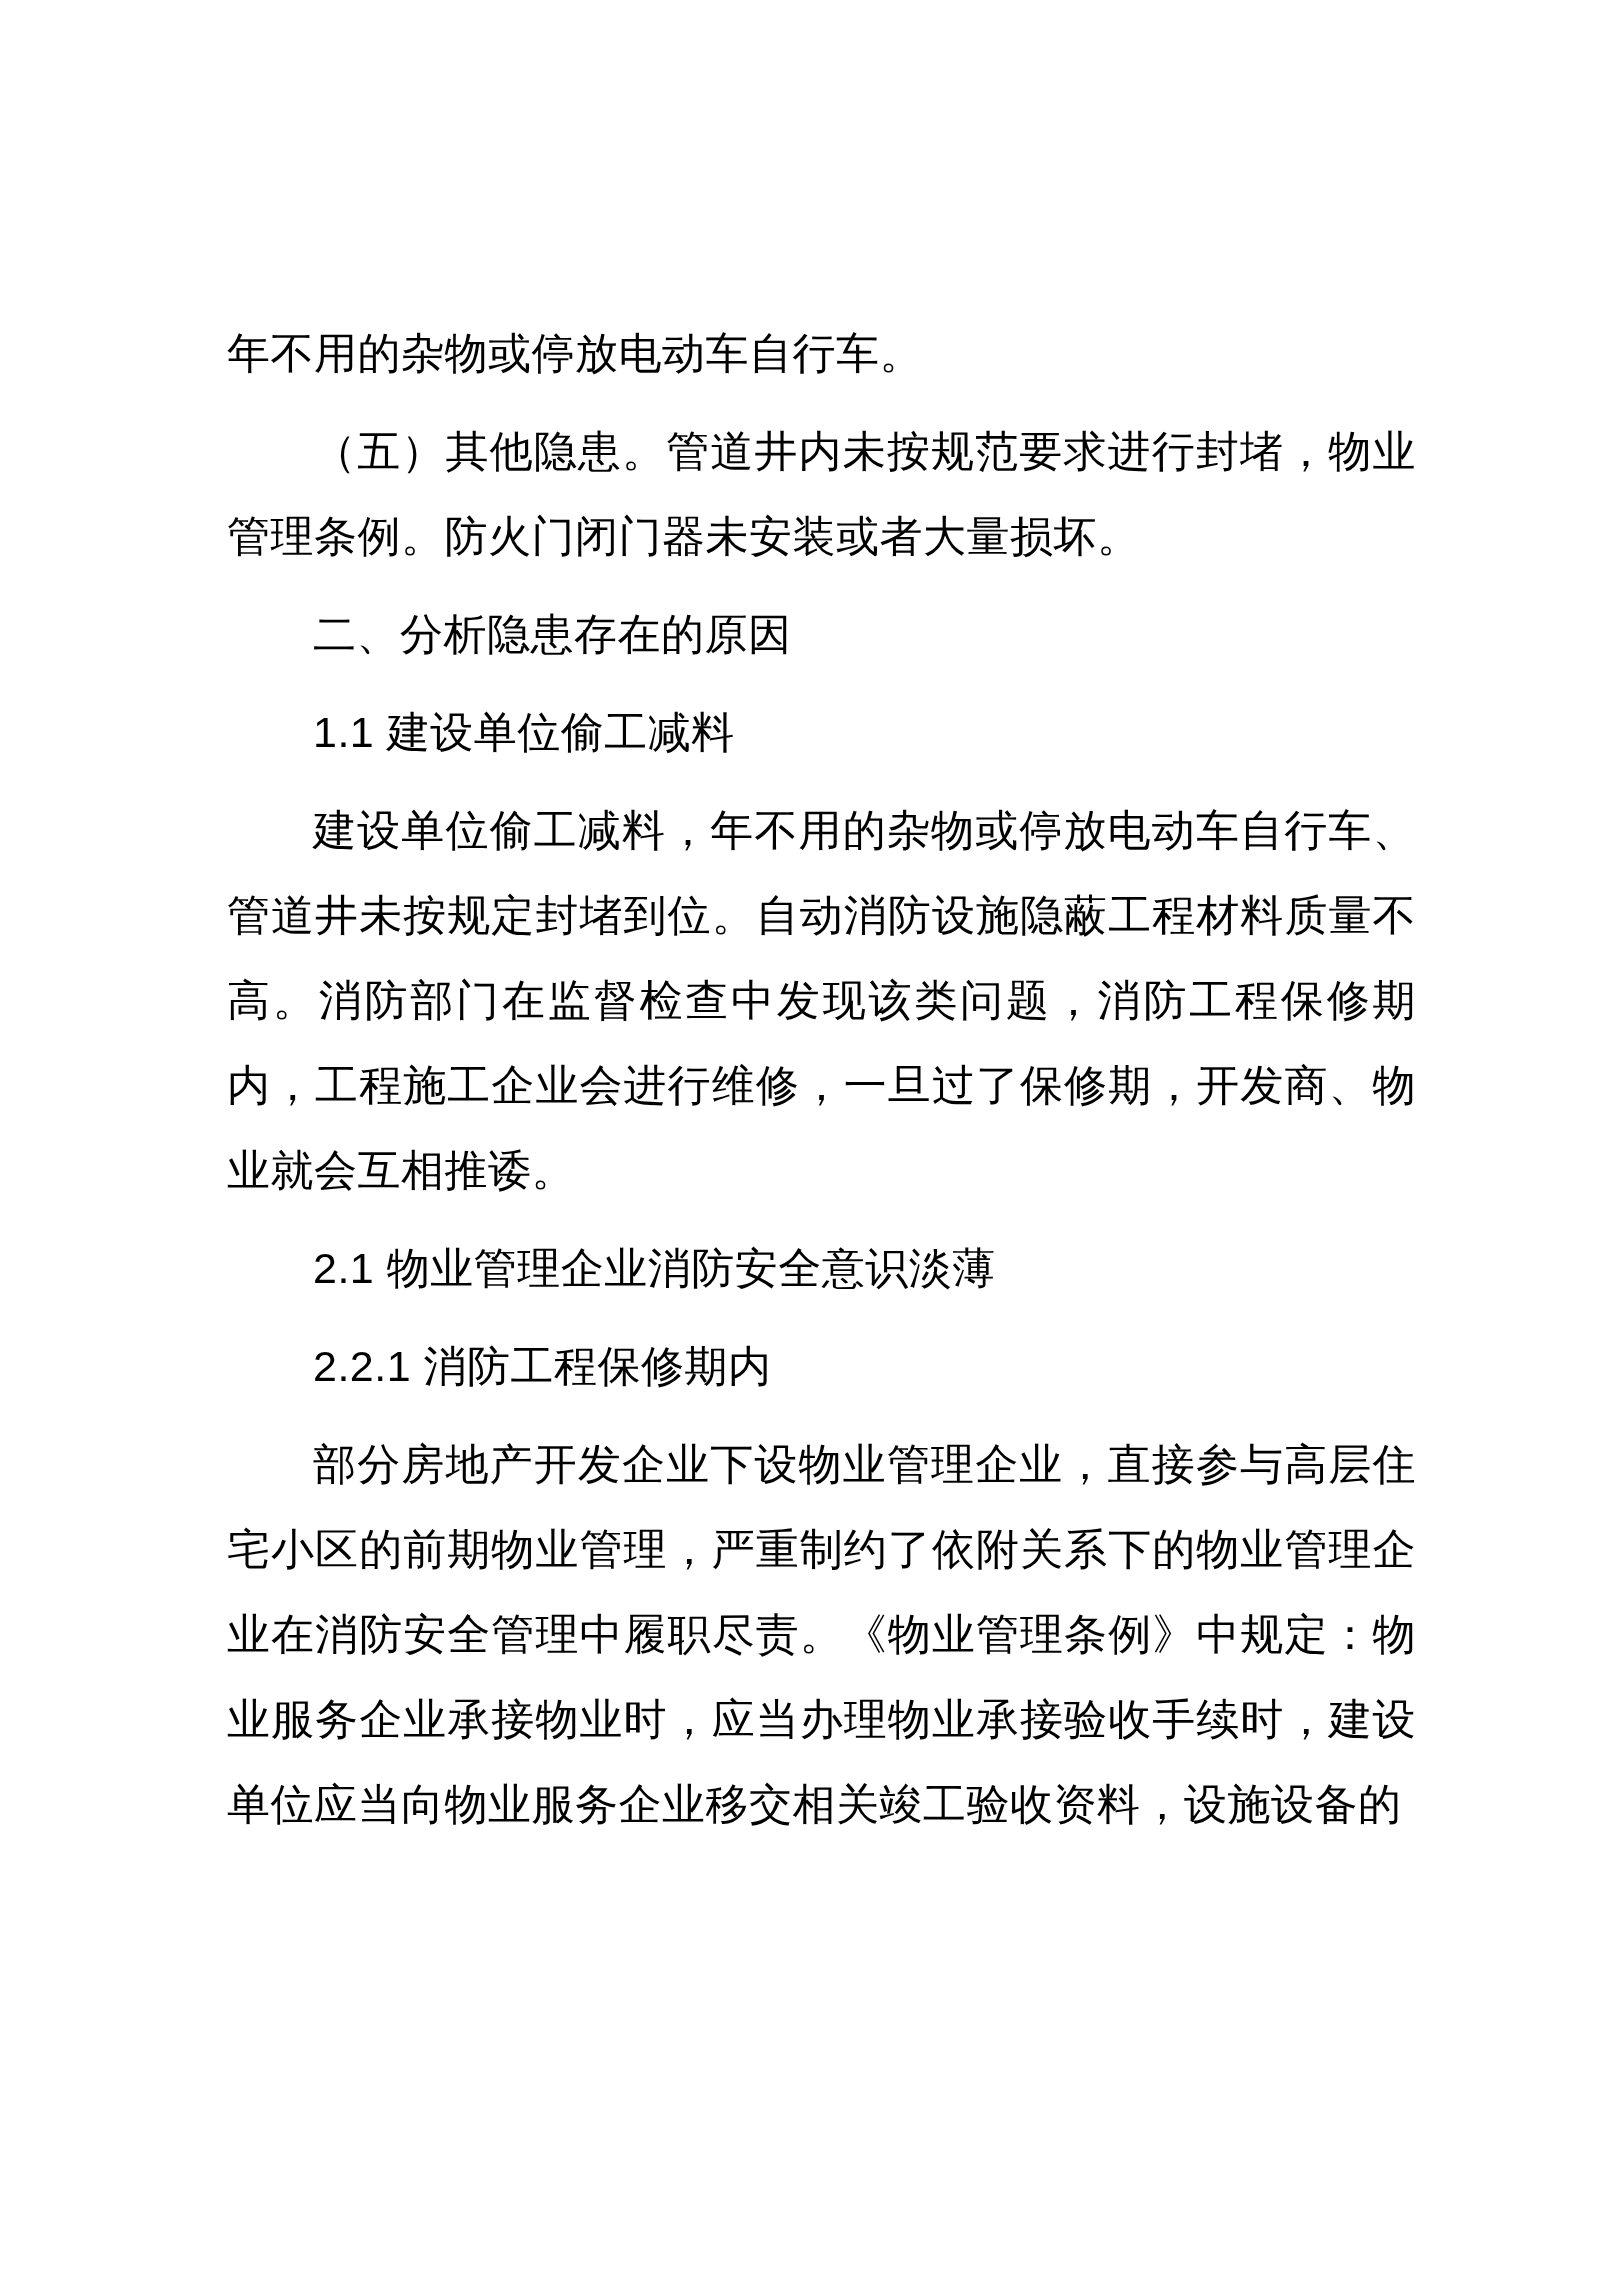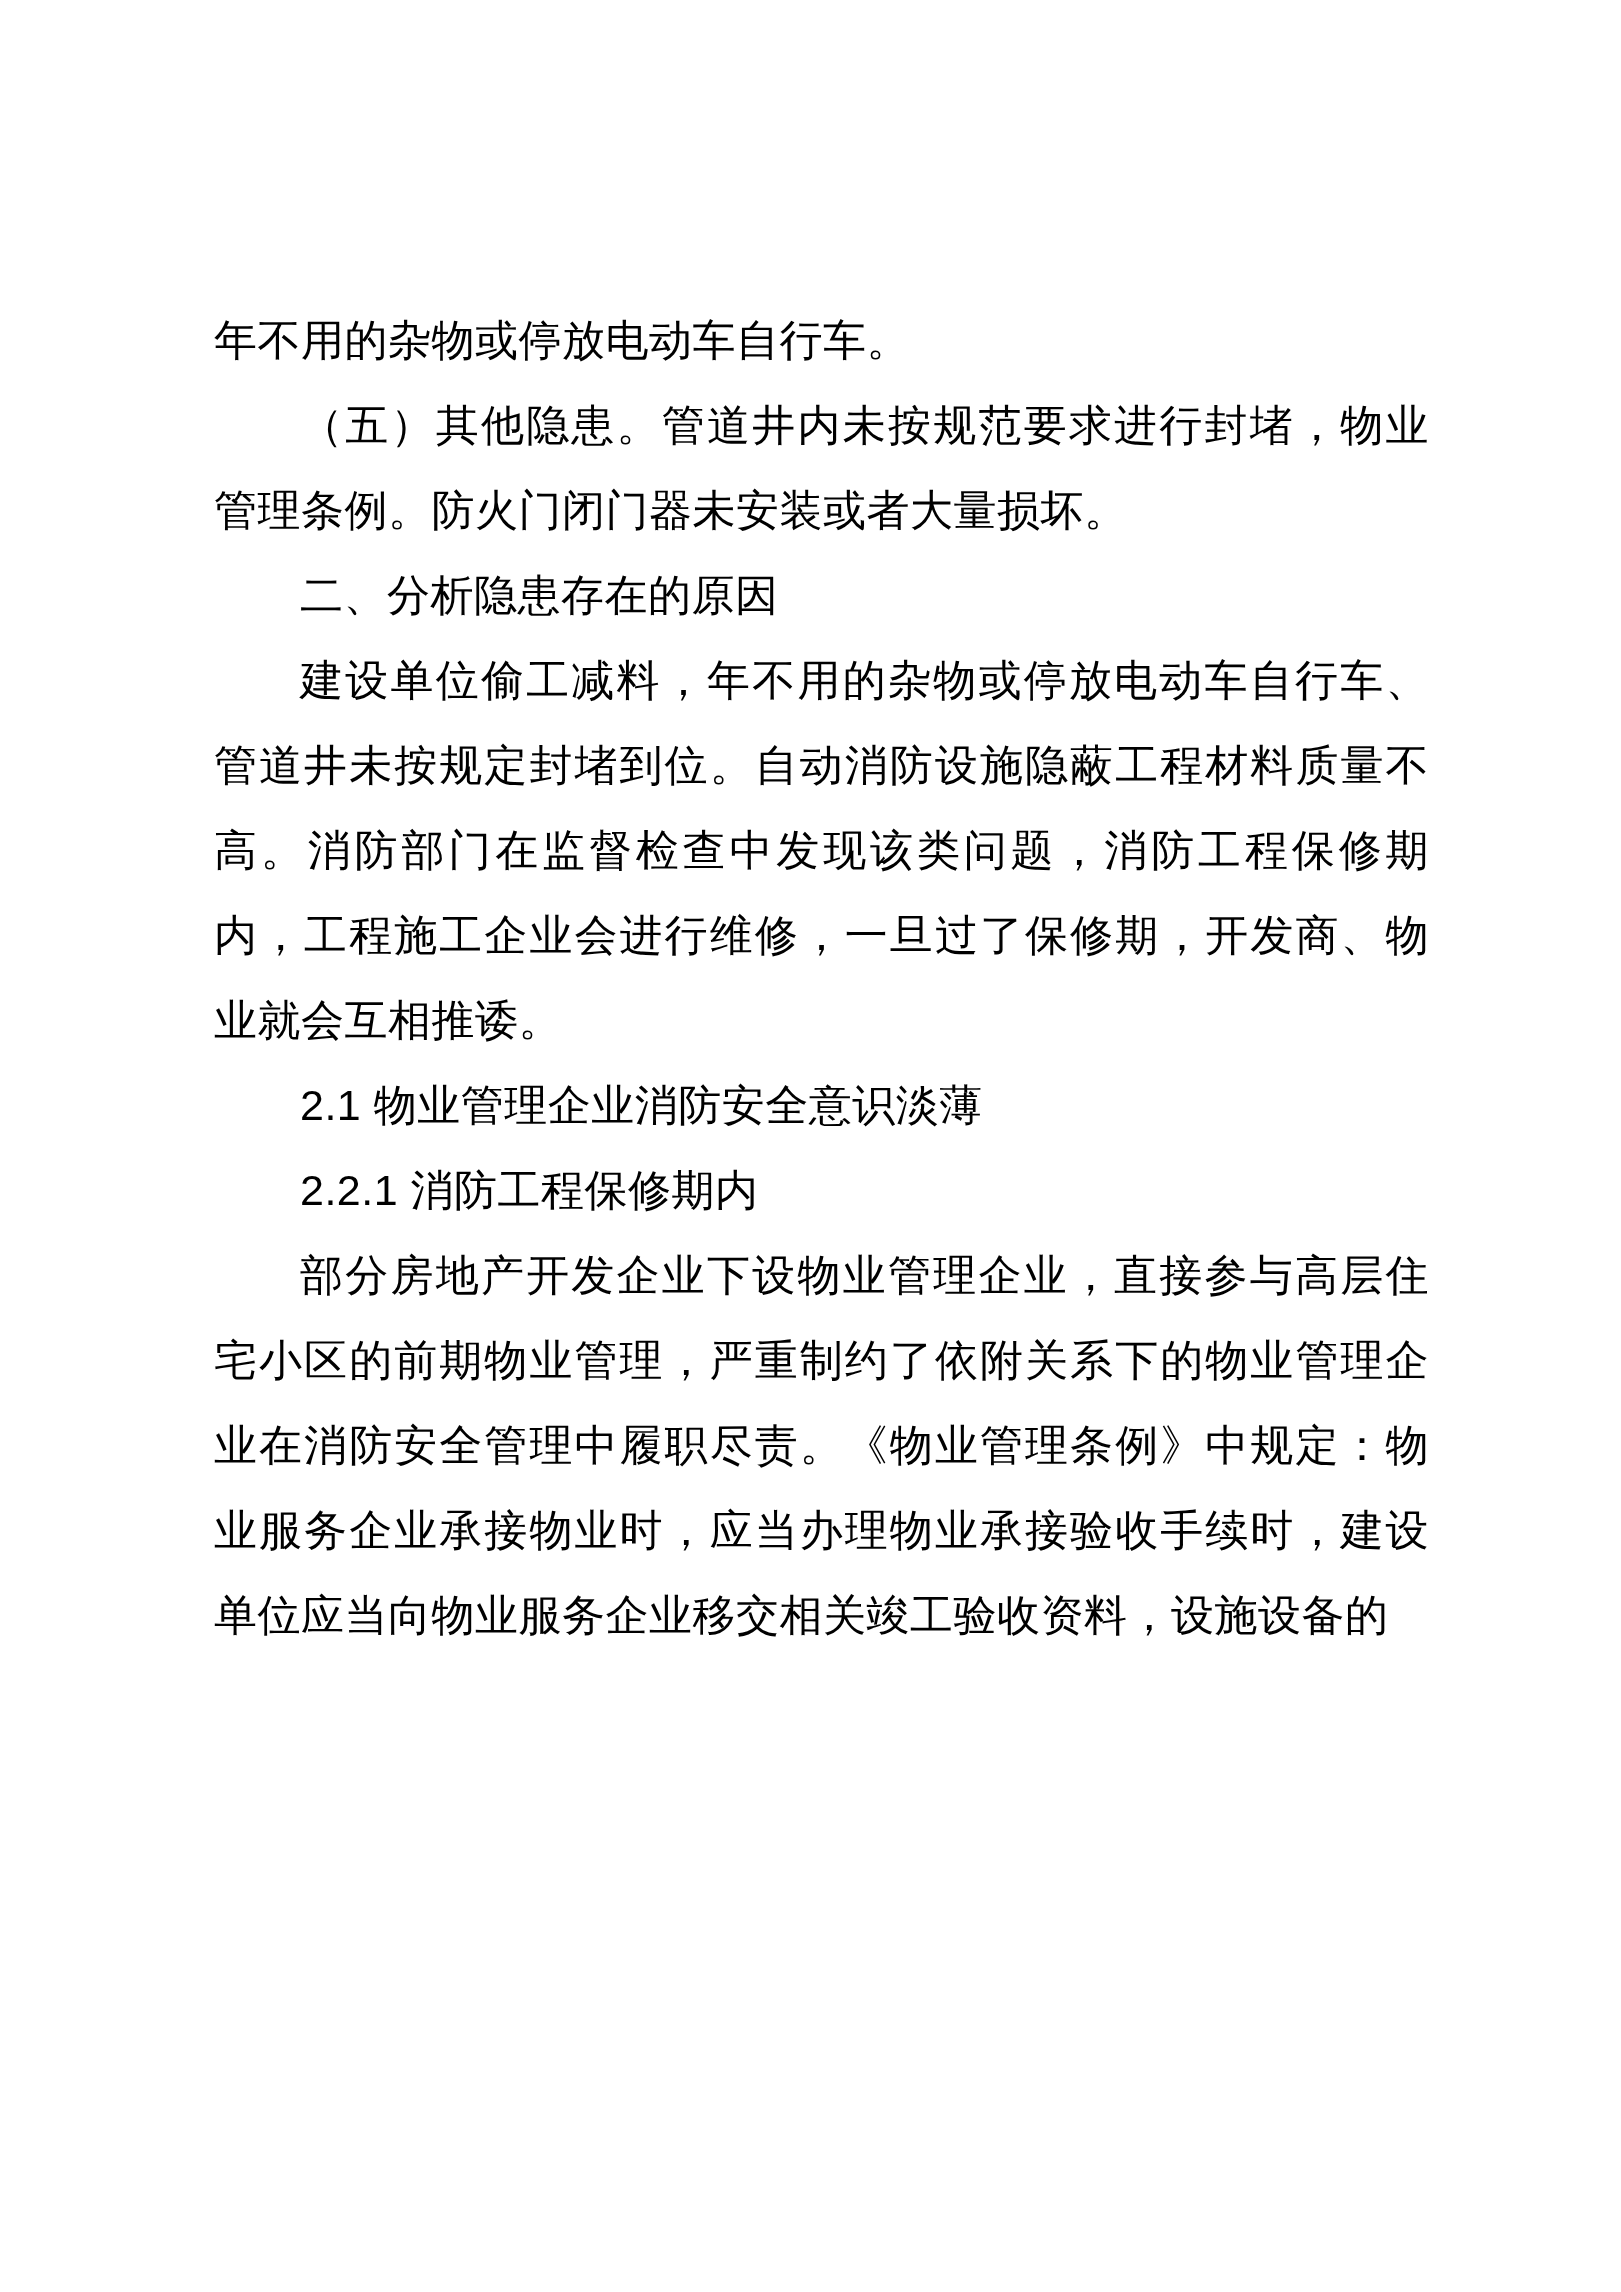--- a/index.html
+++ b/index.html
@@ -20,36 +20,37 @@
     left: 214px;
     top: 298px;
     width: 1215px;
     font-size: 43px;
     line-height: 85px;
     color: #000000;
     text-align: justify;
     letter-spacing: 0.5px;
   }
   .para {
-    margin: 0;
+    margin: 13px;
     padding: 0;
     word-break: break-all;
   }
   .para.indent {
     text-indent: 86px; 
   }
 </style>
 </head>
 <body>
 
 <div class="page" style="background: rgb(255, 255, 255);">
   <div class="text-block" style="color: rgb(0, 0, 0);">
 
   <p class="para">年不用的杂物或停放电动车自行车。</p>
       <p class="para indent">（五）其他隐患。管道井内未按规范要求进行封堵，物业管理条例。防火门闭门器未安装或者大量损坏。</p>
       <p class="para indent">二、分析隐患存在的原因</p>
+      <p class="para indent">1.1 建设单位偷工减料</p>
       <p class="para indent">建设单位偷工减料，年不用的杂物或停放电动车自行车、管道井未按规定封堵到位。自动消防设施隐蔽工程材料质量不高。消防部门在监督检查中发现该类问题，消防工程保修期内，工程施工企业会进行维修，一旦过了保修期，开发商、物业就会互相推诿。</p>
       <p class="para indent">2.1 物业管理企业消防安全意识淡薄</p>
       <p class="para indent">2.2.1 消防工程保修期内</p>
       <p class="para indent">部分房地产开发企业下设物业管理企业，直接参与高层住宅小区的前期物业管理，严重制约了依附关系下的物业管理企业在消防安全管理中履职尽责。《物业管理条例》中规定：物业服务企业承接物业时，应当办理物业承接验收手续时，建设单位应当向物业服务企业移交相关竣工验收资料，设施设备的</p>
     </div>
 </div>
 
 
 </body></html>

